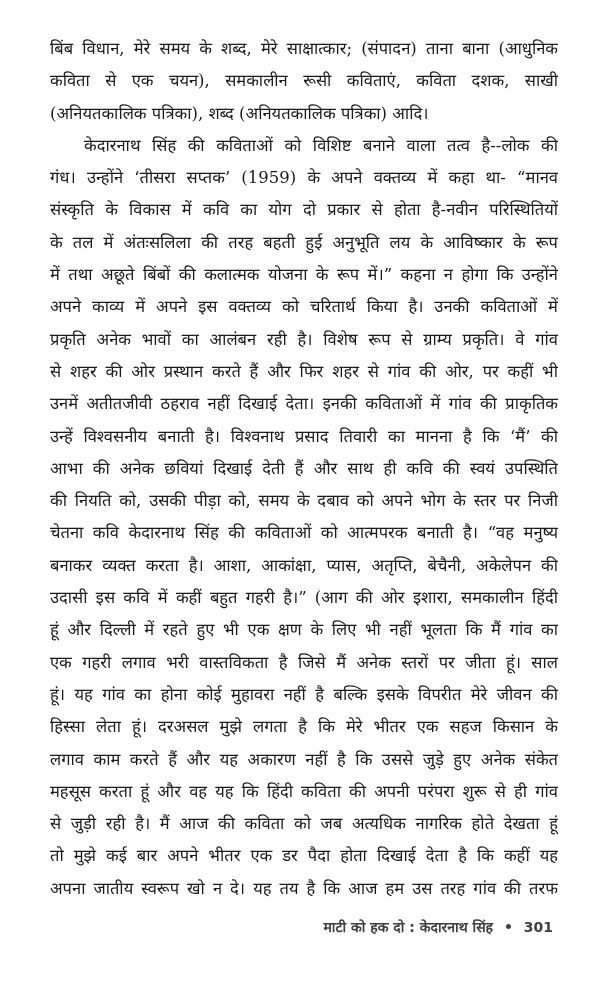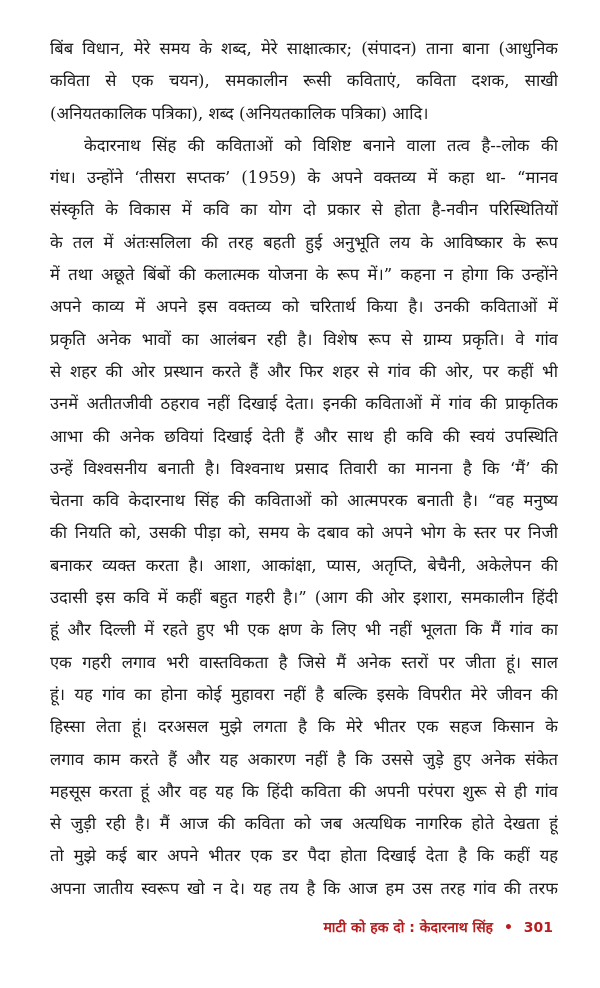--- a/index.html
+++ b/index.html
@@ -36,21 +36,21 @@
     .line.last {
       text-align-last: left;
     }
     .footer {
       position: absolute;
       right: 47px;
       top: 917px;
       font-family: "DejaVu Sans", "Liberation Sans", sans-serif;
       font-size: 14px;
       font-weight: bold;
-      color: #b91c1c;
+      color: #404040;
       white-space: nowrap;
     }
     .footer .bullet {
       padding: 0 6px;
     }
   </style>
 </head>
 <body>
 
 <div class="page">
@@ -62,24 +62,24 @@
   <div>
     <div class="line indent">केदारनाथ सिंह की कविताओं को विशिष्ट बनाने वाला तत्व है--लोक की</div>
     <div class="line">गंध। उन्होंने ‘तीसरा सप्तक’ (1959) के अपने वक्तव्य में कहा था- “मानव</div>
     <div class="line">संस्कृति के विकास में कवि का योग दो प्रकार से होता है-नवीन परिस्थितियों</div>
     <div class="line">के तल में अंतःसलिला की तरह बहती हुई अनुभूति लय के आविष्कार के रूप</div>
     <div class="line">में तथा अछूते बिंबों की कलात्मक योजना के रूप में।” कहना न होगा कि उन्होंने</div>
     <div class="line">अपने काव्य में अपने इस वक्तव्य को चरितार्थ किया है। उनकी कविताओं में</div>
     <div class="line">प्रकृति अनेक भावों का आलंबन रही है। विशेष रूप से ग्राम्य प्रकृति। वे गांव</div>
     <div class="line">से शहर की ओर प्रस्थान करते हैं और फिर शहर से गांव की ओर, पर कहीं भी</div>
     <div class="line">उनमें अतीतजीवी ठहराव नहीं दिखाई देता। इनकी कविताओं में गांव की प्राकृतिक</div>
+    <div class="line">उन्हें विश्वसनीय बनाती है। विश्वनाथ प्रसाद तिवारी का मानना है कि ‘मैं’ की</div>
     <div class="line">आभा की अनेक छवियां दिखाई देती हैं और साथ ही कवि की स्वयं उपस्थिति</div>
-    <div class="line">उन्हें विश्वसनीय बनाती है। विश्वनाथ प्रसाद तिवारी का मानना है कि ‘मैं’ की</div>
+    <div class="line">की नियति को, उसकी पीड़ा को, समय के दबाव को अपने भोग के स्तर पर निजी</div>
     <div class="line">चेतना कवि केदारनाथ सिंह की कविताओं को आत्मपरक बनाती है। “वह मनुष्य</div>
-    <div class="line">की नियति को, उसकी पीड़ा को, समय के दबाव को अपने भोग के स्तर पर निजी</div>
     <div class="line">बनाकर व्यक्त करता है। आशा, आकांक्षा, प्यास, अतृप्ति, बेचैनी, अकेलेपन की</div>
     <div class="line">उदासी इस कवि में कहीं बहुत गहरी है।” (आग की ओर इशारा, समकालीन हिंदी</div>
     <div class="line">हूं और दिल्ली में रहते हुए भी एक क्षण के लिए भी नहीं भूलता कि मैं गांव का</div>
     <div class="line">एक गहरी लगाव भरी वास्तविकता है जिसे मैं अनेक स्तरों पर जीता हूं। साल</div>
     <div class="line">हूं। यह गांव का होना कोई मुहावरा नहीं है बल्कि इसके विपरीत मेरे जीवन की</div>
     <div class="line">हिस्सा लेता हूं। दरअसल मुझे लगता है कि मेरे भीतर एक सहज किसान के</div>
     <div class="line">लगाव काम करते हैं और यह अकारण नहीं है कि उससे जुड़े हुए अनेक संकेत</div>
     <div class="line">महसूस करता हूं और वह यह कि हिंदी कविता की अपनी परंपरा शुरू से ही गांव</div>
     <div class="line">से जुड़ी रही है। मैं आज की कविता को जब अत्यधिक नागरिक होते देखता हूं</div>
     <div class="line">तो मुझे कई बार अपने भीतर एक डर पैदा होता दिखाई देता है कि कहीं यह</div>

